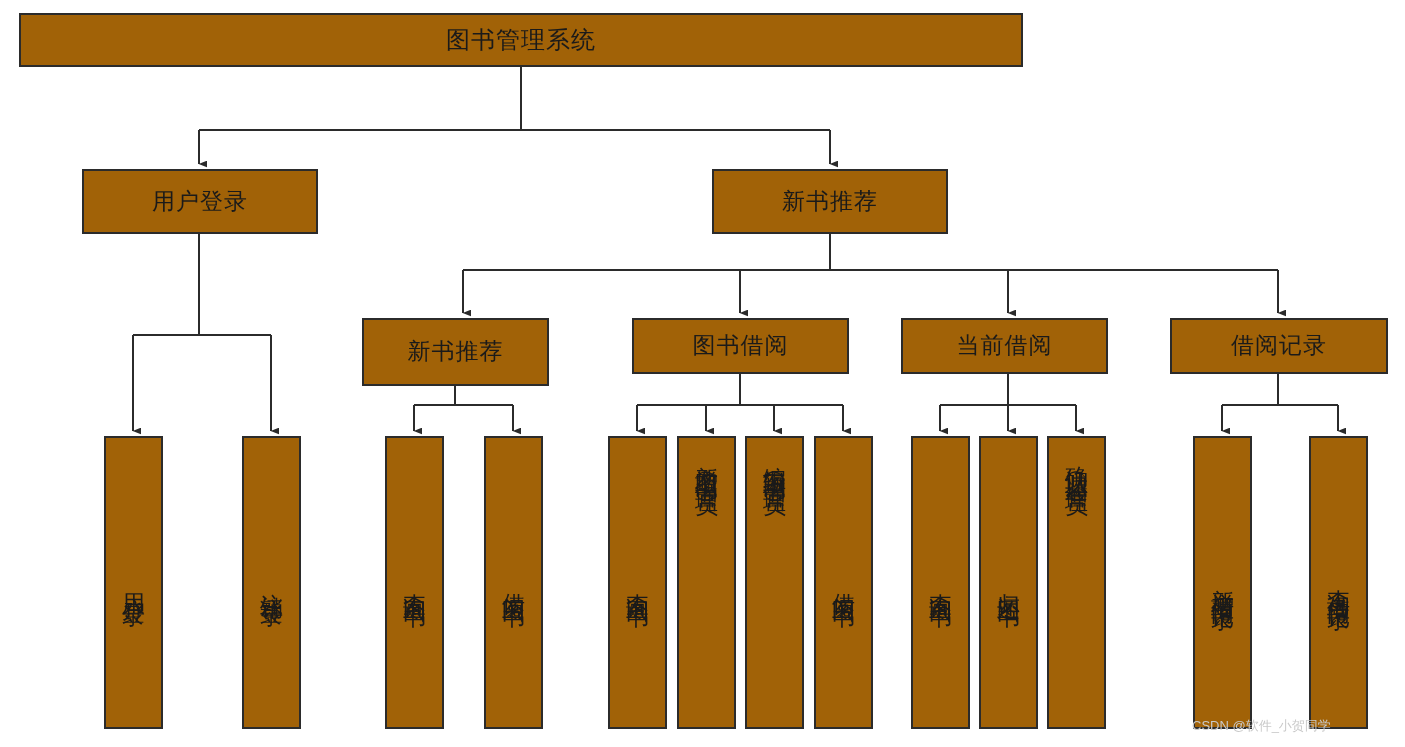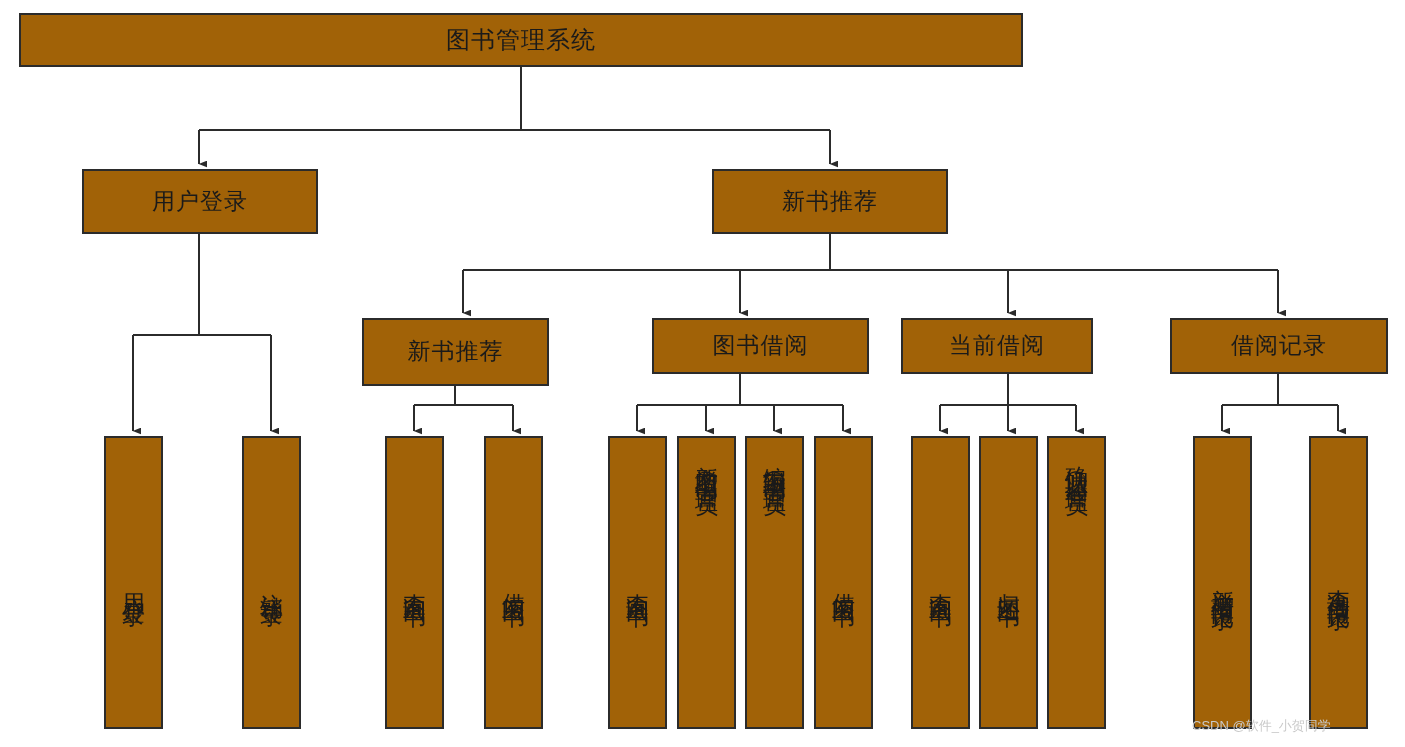--- a/index.html
+++ b/index.html
@@ -139,24 +139,24 @@
   <div class="node horiz" style="left:82px; top:169px; width:236px; height:65px;">
     <span class="node-label">用户登录</span>
   </div>
   <div class="node horiz" style="left:712px; top:169px; width:236px; height:65px;">
     <span class="node-label">新书推荐</span>
   </div>
 
   <div class="node horiz" style="left:362px; top:318px; width:187px; height:68px;">
     <span class="node-label">新书推荐</span>
   </div>
-  <div class="node horiz" style="left:632px; top:318px; width:217px; height:56px;margin-left:20px;">
+  <div class="node horiz" style="left:632px; top:318px; width:217px; height:56px;">
     <span class="node-label">图书借阅</span>
   </div>
-  <div class="node horiz" style="left:901px; top:318px; width:192px; height:56px;">
+  <div class="node horiz" style="left:901px; top:318px; width:207px; height:56px;">
     <span class="node-label">当前借阅</span>
   </div>
   <div class="node horiz" style="left:1170px; top:318px; width:218px; height:56px;align-items:center;">
     <span class="node-label">借阅记录</span>
   </div>
 
   <div class="node vert short" style="left:104px; top:436px; width:59px; height:293px;">
     <span class="node-label">用户登录</span>
   </div>
   <div class="node vert short" style="left:242px; top:436px; width:59px; height:293px;">

